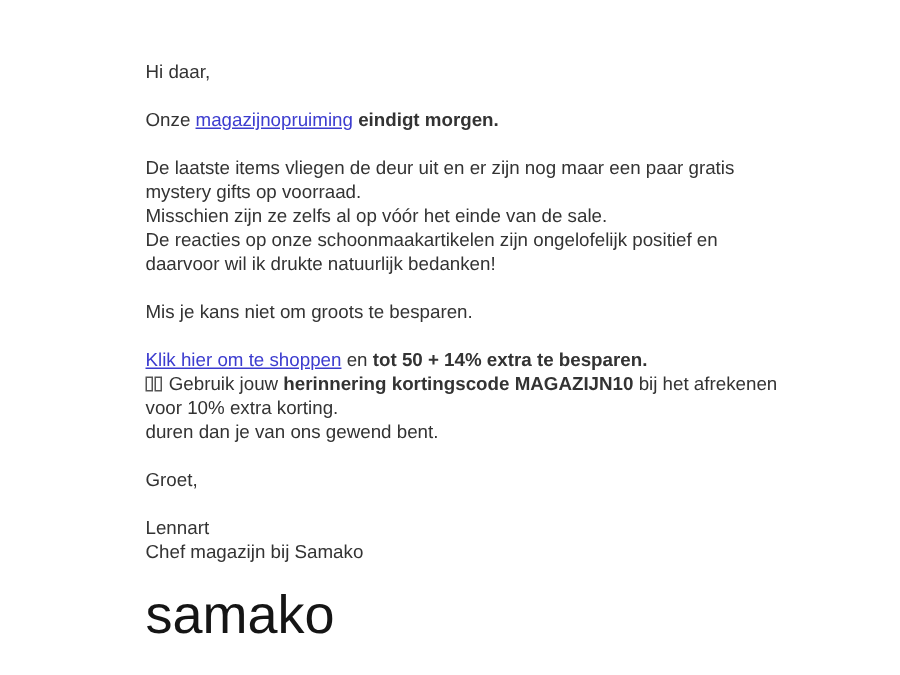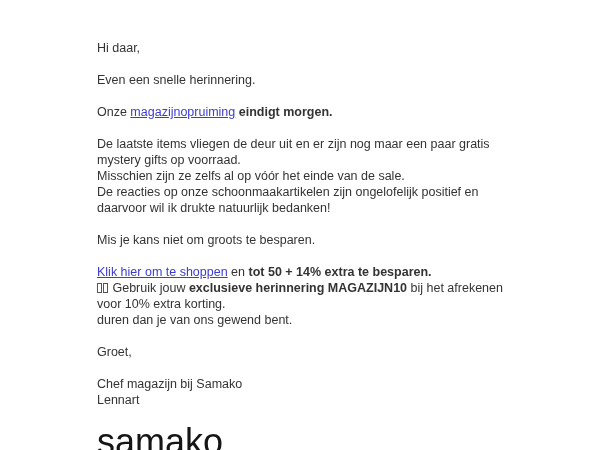--- a/index.html
+++ b/index.html
@@ -51,51 +51,48 @@
 </style>
 </head>
 <body>
 
 <div class="email">
 
   <div class="para">
     <div class="line">Hi daar,</div>
   </div>
 
-  <div class="para">
-    <div class="line">Even een snelle herinnering.</div>
-  </div>
 
   <div class="para">
     <div class="line"><span>Onze </span><a class="link">magazijnopruiming</a><b> eindigt morgen.</b></div>
   </div>
 
   <div class="para">
     <div class="line">De laatste items vliegen de deur uit en er zijn nog maar een paar gratis</div>
     <div class="line">mystery gifts op voorraad.</div>
     <div class="line">Misschien zijn ze zelfs al op vóór het einde van de sale.</div>
     <div class="line">De reacties op onze schoonmaakartikelen zijn ongelofelijk positief en</div>
     <div class="line">daarvoor wil ik drukte natuurlijk bedanken!</div>
   </div>
 
   <div class="para">
     <div class="line">Mis je kans niet om groots te besparen.</div>
   </div>
 
   <div class="para">
     <div class="line"><a class="link">Klik hier om te shoppen</a><span> en </span><b>tot 50 + 14% extra te besparen.</b></div>
-    <div class="line"><span class="tofu"></span><span class="tofu"></span><span> Gebruik jouw </span><b>exclusieve herinnering MAGAZIJN10</b><span> bij het afrekenen</span></div>
+    <div class="line"><span class="tofu"></span><span class="tofu"></span><span> Gebruik jouw </span><b>herinnering kortingscode MAGAZIJN10</b><span> bij het afrekenen</span></div>
     <div class="line">voor 10% extra korting.</div>
     <div class="line">duren dan je van ons gewend bent.</div>
   </div>
 
   <div class="para">
     <div class="line">Groet,</div>
   </div>
 
   <div class="para">
+    <div class="line">Lennart</div>
     <div class="line">Chef magazijn bij Samako</div>
-    <div class="line">Lennart</div>
   </div>
 
   <div class="logo">samako</div>
 
 </div>
 
 </body></html>

